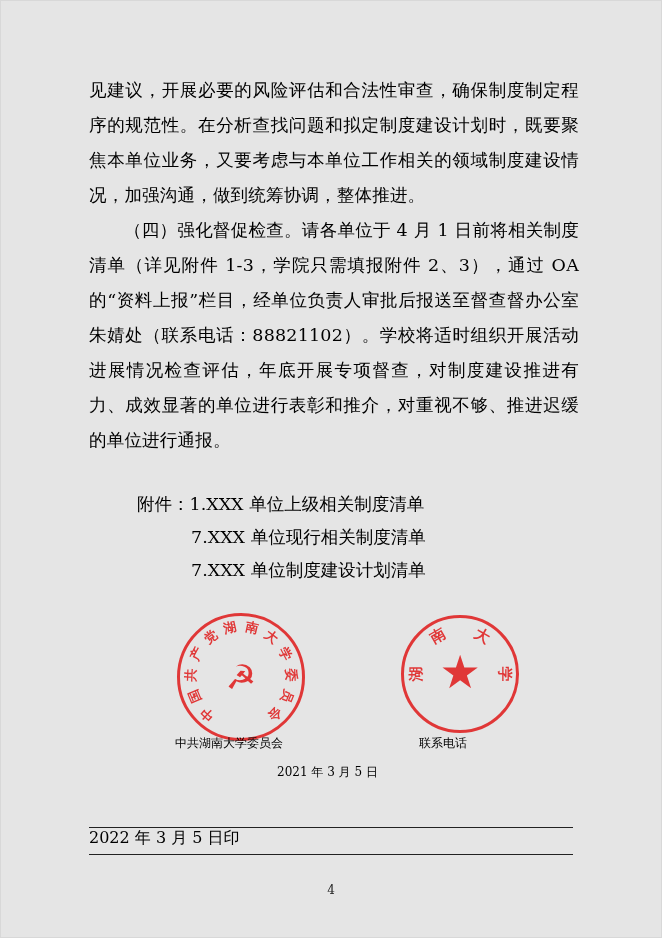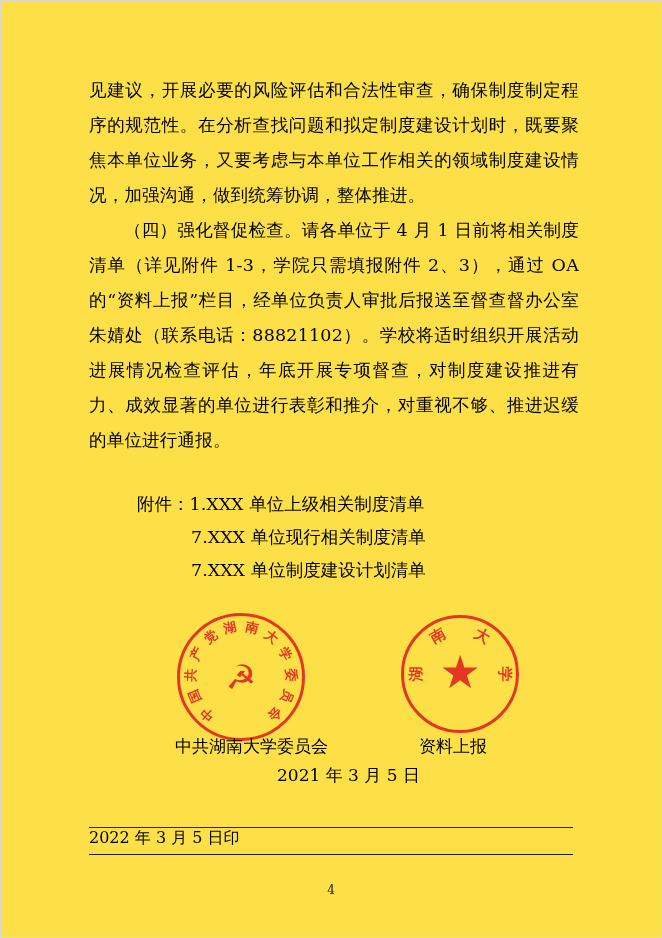--- a/index.html
+++ b/index.html
@@ -15,21 +15,21 @@
     overflow: hidden;
     position: relative;
   }
   .page {
     position: absolute;
     left: 0; top: 0;
     width: 662px;
     height: 938px;
     box-sizing: border-box;
     border: 1px solid #d8d8d8;
-    background: #fde047;
+    background: #e5e5e5;
   }
   .content {
     position: absolute;
     left: 88px;
     top: 72px;
     width: 490px;
   }
   .para {
     font-size: 17.5px;
     line-height: 35px;
@@ -111,21 +111,21 @@
   .star span { position: absolute; transform: translate(-50%, -50%); }
   .hammer {
     position: absolute;
     left: 50%; top: 50%;
     transform: translate(-50%, -50%);
     color: #e02020;
     font-size: 34px;
   }
   .sig-text {
     position: absolute;
-    font-size: 17px;
+    font-size: 12px;
     color: #000;
     white-space: nowrap;
   }
   .sig-left-name { left: 86px; top: 132px; }
   .sig-right-name { left: 330px; top: 132px; }
   .sig-date { left: 188px; top: 161px; }
 
   .footer {
     position: absolute;
     left: 88px;
@@ -199,21 +199,21 @@
             <span class="seal-char" style="font-size: 15px; left: 34px; top: 17.8949px; transform: translate(-50%, -50%) rotate(-30deg);">南</span>
             <span class="seal-char" style="font-size: 15px; left: 78px; top: 17.8949px; transform: translate(-50%, -50%) rotate(30deg);">大</span>
             <span class="seal-char" style="font-size: 15px; left: 100px; top: 56px; transform: translate(-50%, -50%) rotate(90deg);">学</span>
           </div>
         <div class="star">
             <span>★</span>
           </div>
       </div>
 
       <div class="sig-text sig-left-name">中共湖南大学委员会</div>
-      <div class="sig-text sig-right-name">资料上报</div>
+      <div class="sig-text sig-right-name">联系电话</div>
       <div class="sig-text sig-date">2021 年 3 月 5 日</div>
 
     </div>
 
   </div>
 
   <div class="footer">
     <div class="footer-rule"></div>
     <div class="footer-row">
       <div>2022 年 3 月 5 日印</div>

